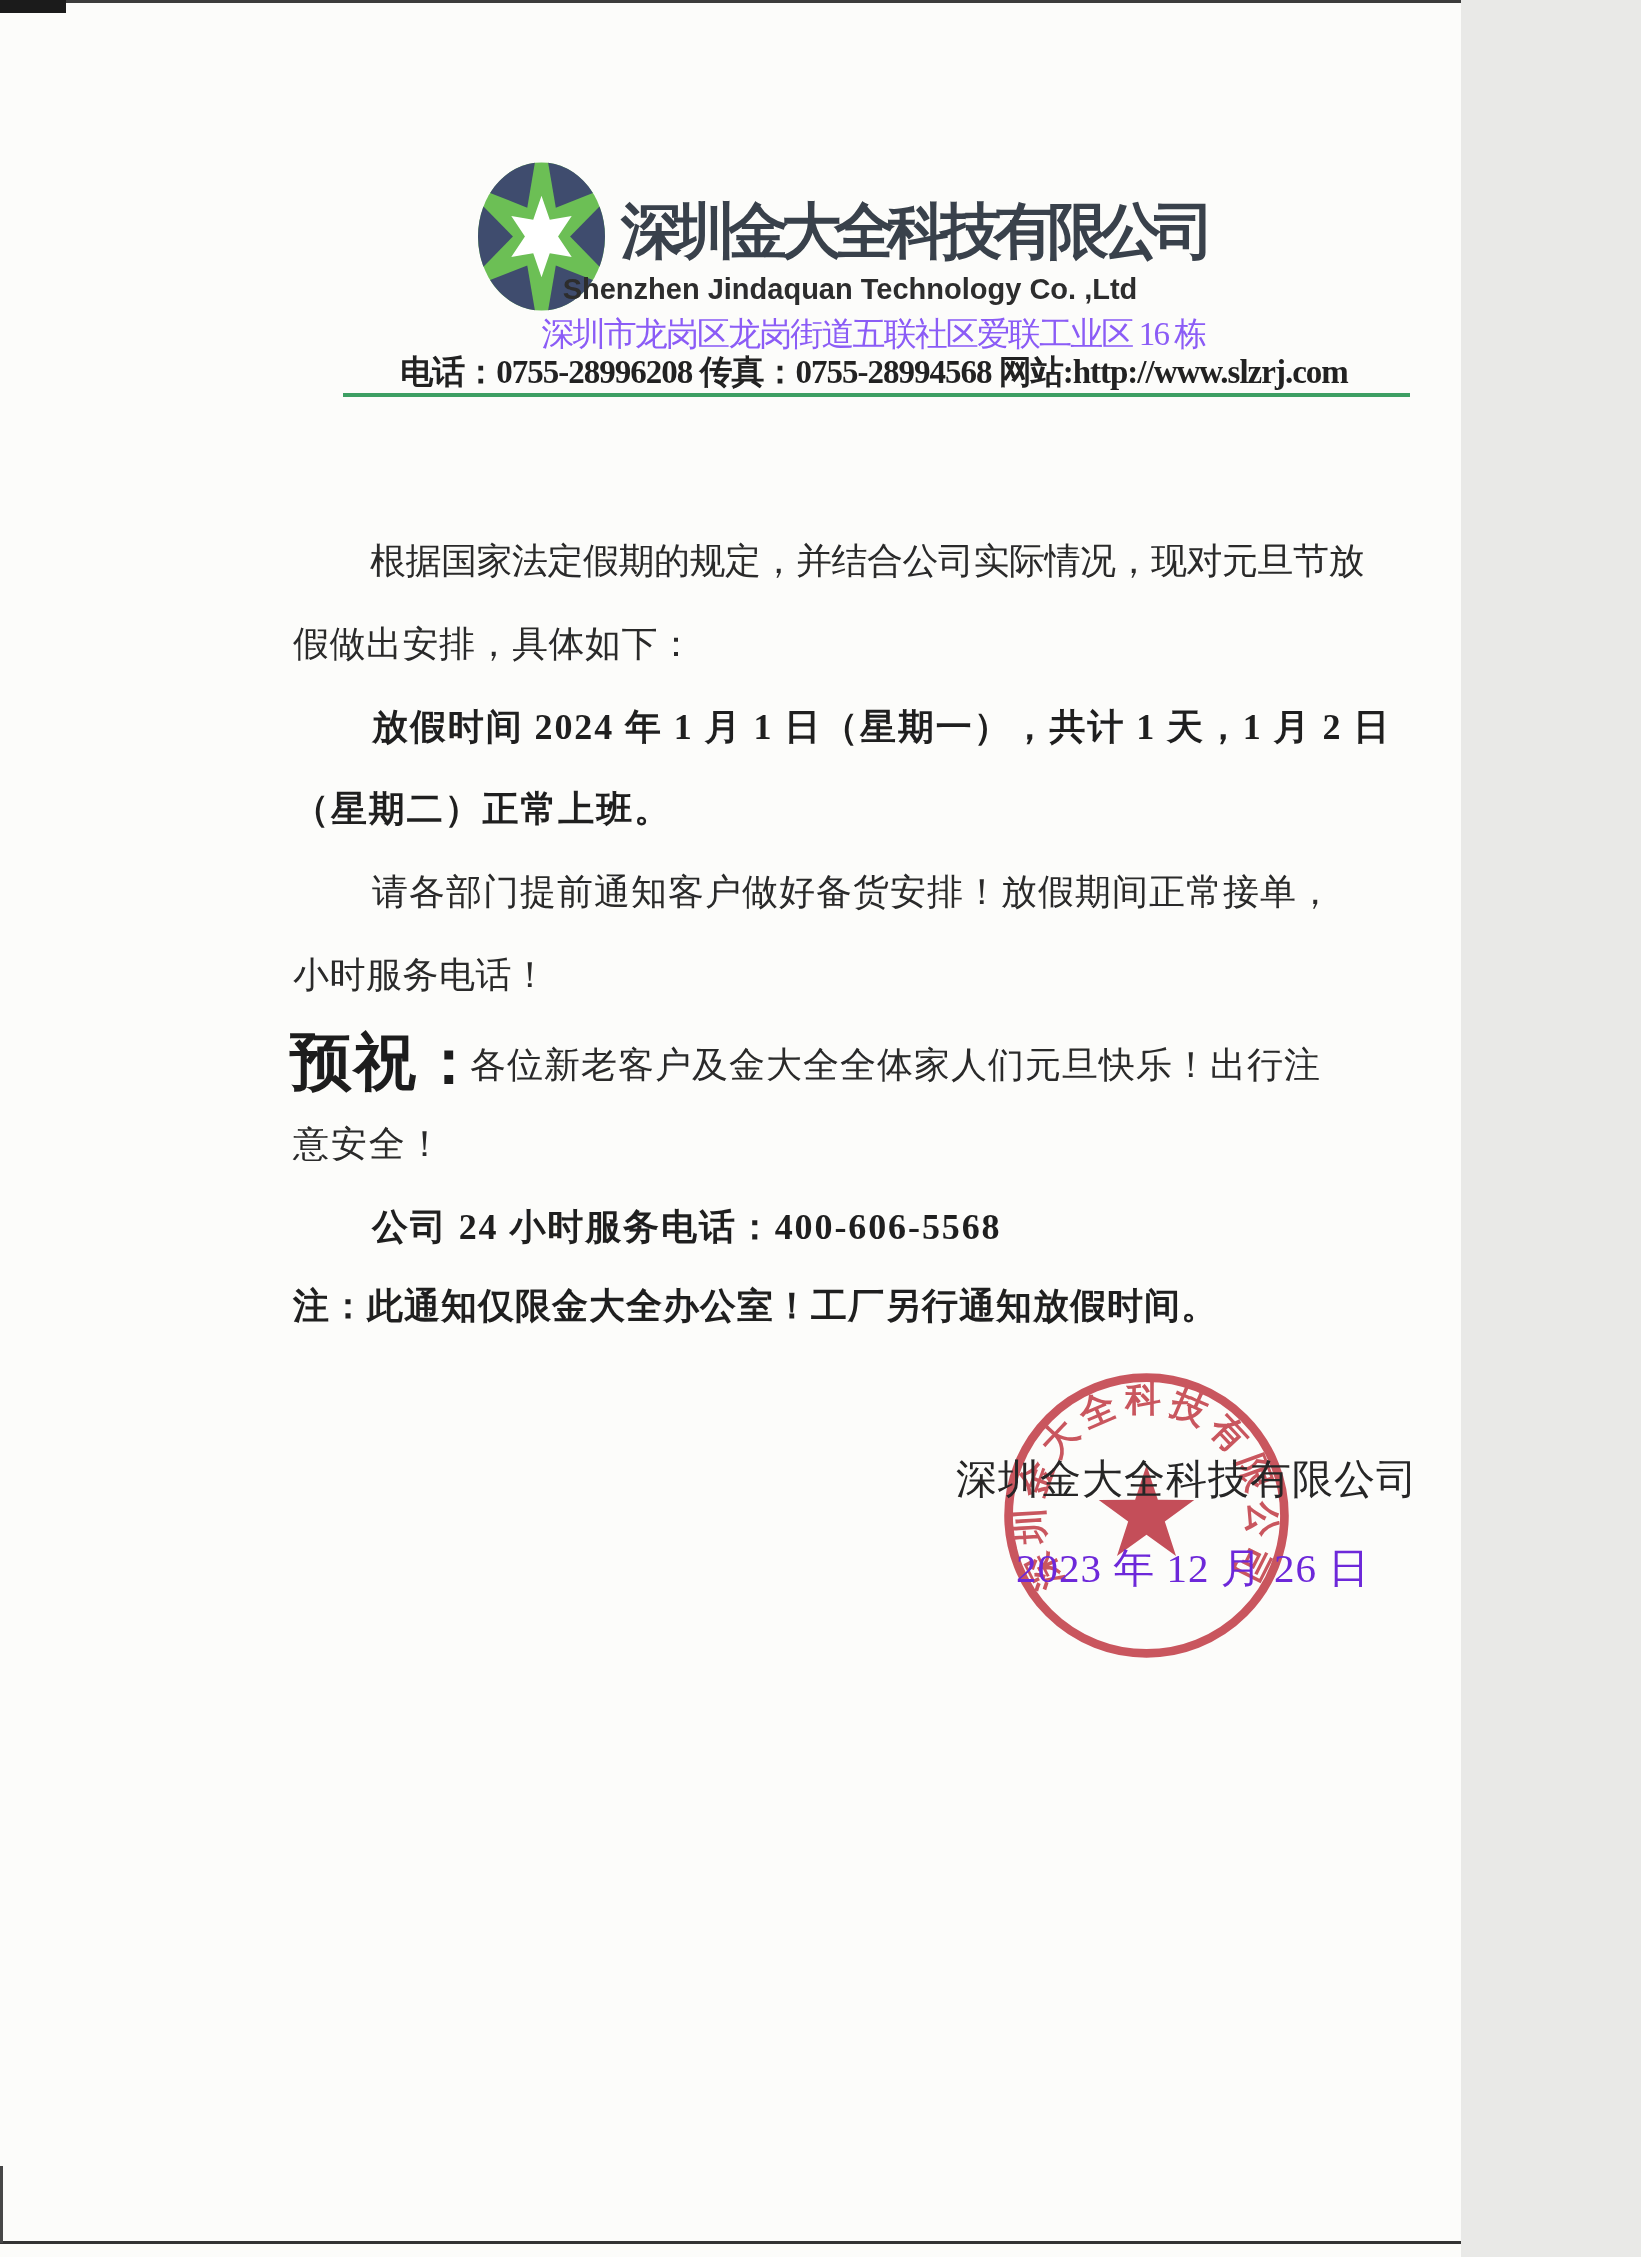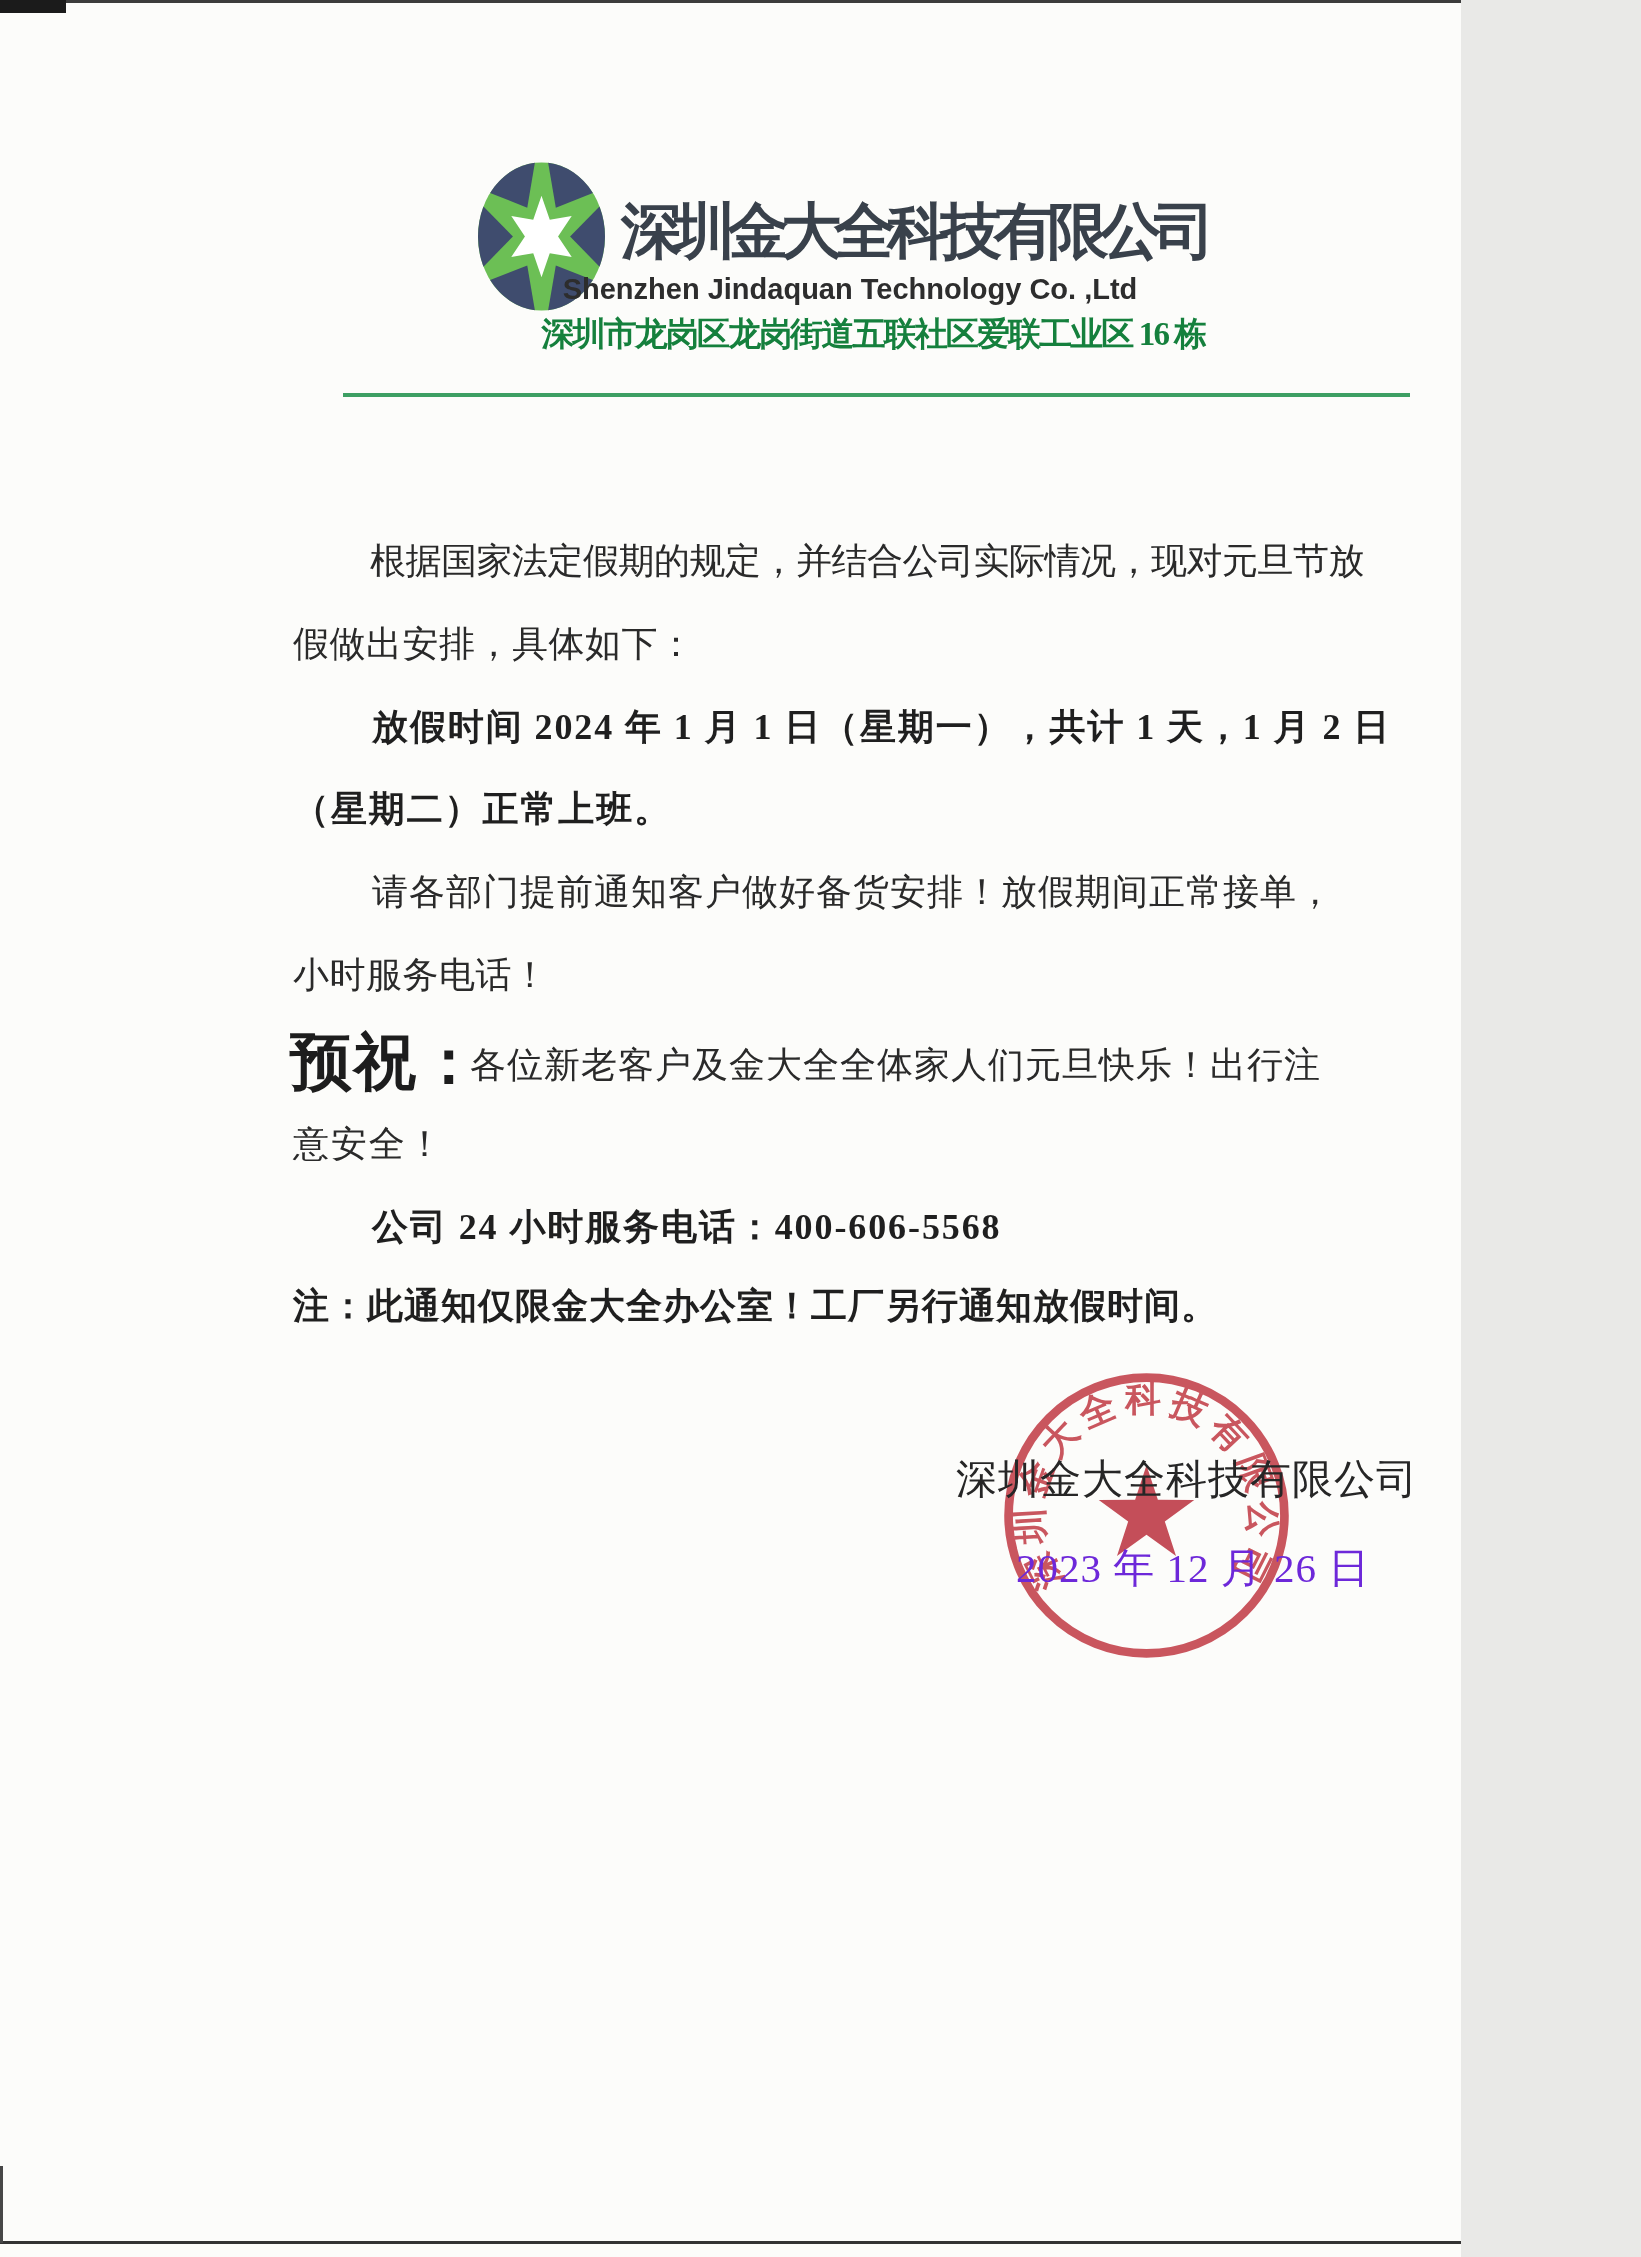--- a/index.html
+++ b/index.html
@@ -22,21 +22,21 @@
     font-size:61px; font-weight:bold; letter-spacing:-7.7px;
     color:#39414b; white-space:nowrap;
   }
   .company-en {
     position:absolute; left:406px; top:273px; width:888px; text-align:center;
     font-family:"Liberation Sans", sans-serif; font-weight:bold;
     font-size:29px; color:#2d2d2d; white-space:nowrap;
   }
   .company-address {
     position:absolute; left:328px; top:312px; width:1091px; text-align:center;
-    font-size:33px; font-weight:bold; letter-spacing:-1.9px; white-space:nowrap; color:#15803d;
+    font-size:33px; font-weight:normal; letter-spacing:-1.9px; white-space:nowrap; color:#8b5cf6;
   }
   .company-contact {
     position:absolute; left:319px; top:350px; width:1110px; text-align:center;
     font-size:33px; font-weight:bold; letter-spacing:-1px; white-space:nowrap; color:#222;
   }
   .header-rule { position:absolute; left:343px; top:393px; width:1067px; height:3.9px; background:#3d9f63; }
 
   
   .line { position:absolute; white-space:nowrap; font-size:36px; letter-spacing:0.5px; color:#2a2a2a; }
   .b { font-weight:bold; color:#1f1f1f; }
@@ -75,20 +75,21 @@
     <path d="M 119.4 122.3 A 66 77 0 0 1 72.9 153.6 L 80.9 107.0 Z" fill="#3f4c6e"></path>
     <path d="M 59.1 153.6 A 66 77 0 0 1 12.6 122.3 L 51.2 107.0 Z" fill="#3f4c6e"></path>
     <path d="M 5.7 108.3 A 66 77 0 0 1 5.7 45.7 L 36.3 77 Z" fill="#3f4c6e"></path>
     <path d="M 12.6 31.7 A 66 77 0 0 1 59.1 0.4 L 51.2 47.0 Z" fill="#3f4c6e"></path>
     <polygon fill="#ffffff" points="66,34.7 74.6,59.7 97.4,55.8 83.2,77 97.4,98.2 74.6,94.3 66,119.4 57.4,94.3 34.6,98.2 48.8,77 34.6,55.8 57.4,59.7"></polygon>
   </svg>
 
   <div class="company-title">深圳金大全科技有限公司</div>
   <div class="company-en">Shenzhen Jindaquan Technology Co. ,Ltd</div>
   <div class="company-address">深圳市龙岗区龙岗街道五联社区爱联工业区 16 栋</div>
+  <div class="company-contact">电话：0755-28996208 传真：0755-28994568 网站:http://www.slzrj.com</div>
   <div class="header-rule"></div>
 
   <div class="line l-p1a">根据国家法定假期的规定，并结合公司实际情况，现对元旦节放</div>
   <div class="line l-p1b">假做出安排，具体如下：</div>
   <div class="line b l-p2a">放假时间 2024 年 1 月 1 日（星期一），共计 1 天，1 月 2 日</div>
   <div class="line b l-p2b">（星期二）正常上班。</div>
   <div class="line l-p3a">请各部门提前通知客户做好备货安排！放假期间正常接单，</div>
   <div class="line l-p3b">小时服务电话！</div>
 
   <div class="line l-wish-label">预祝：</div>

